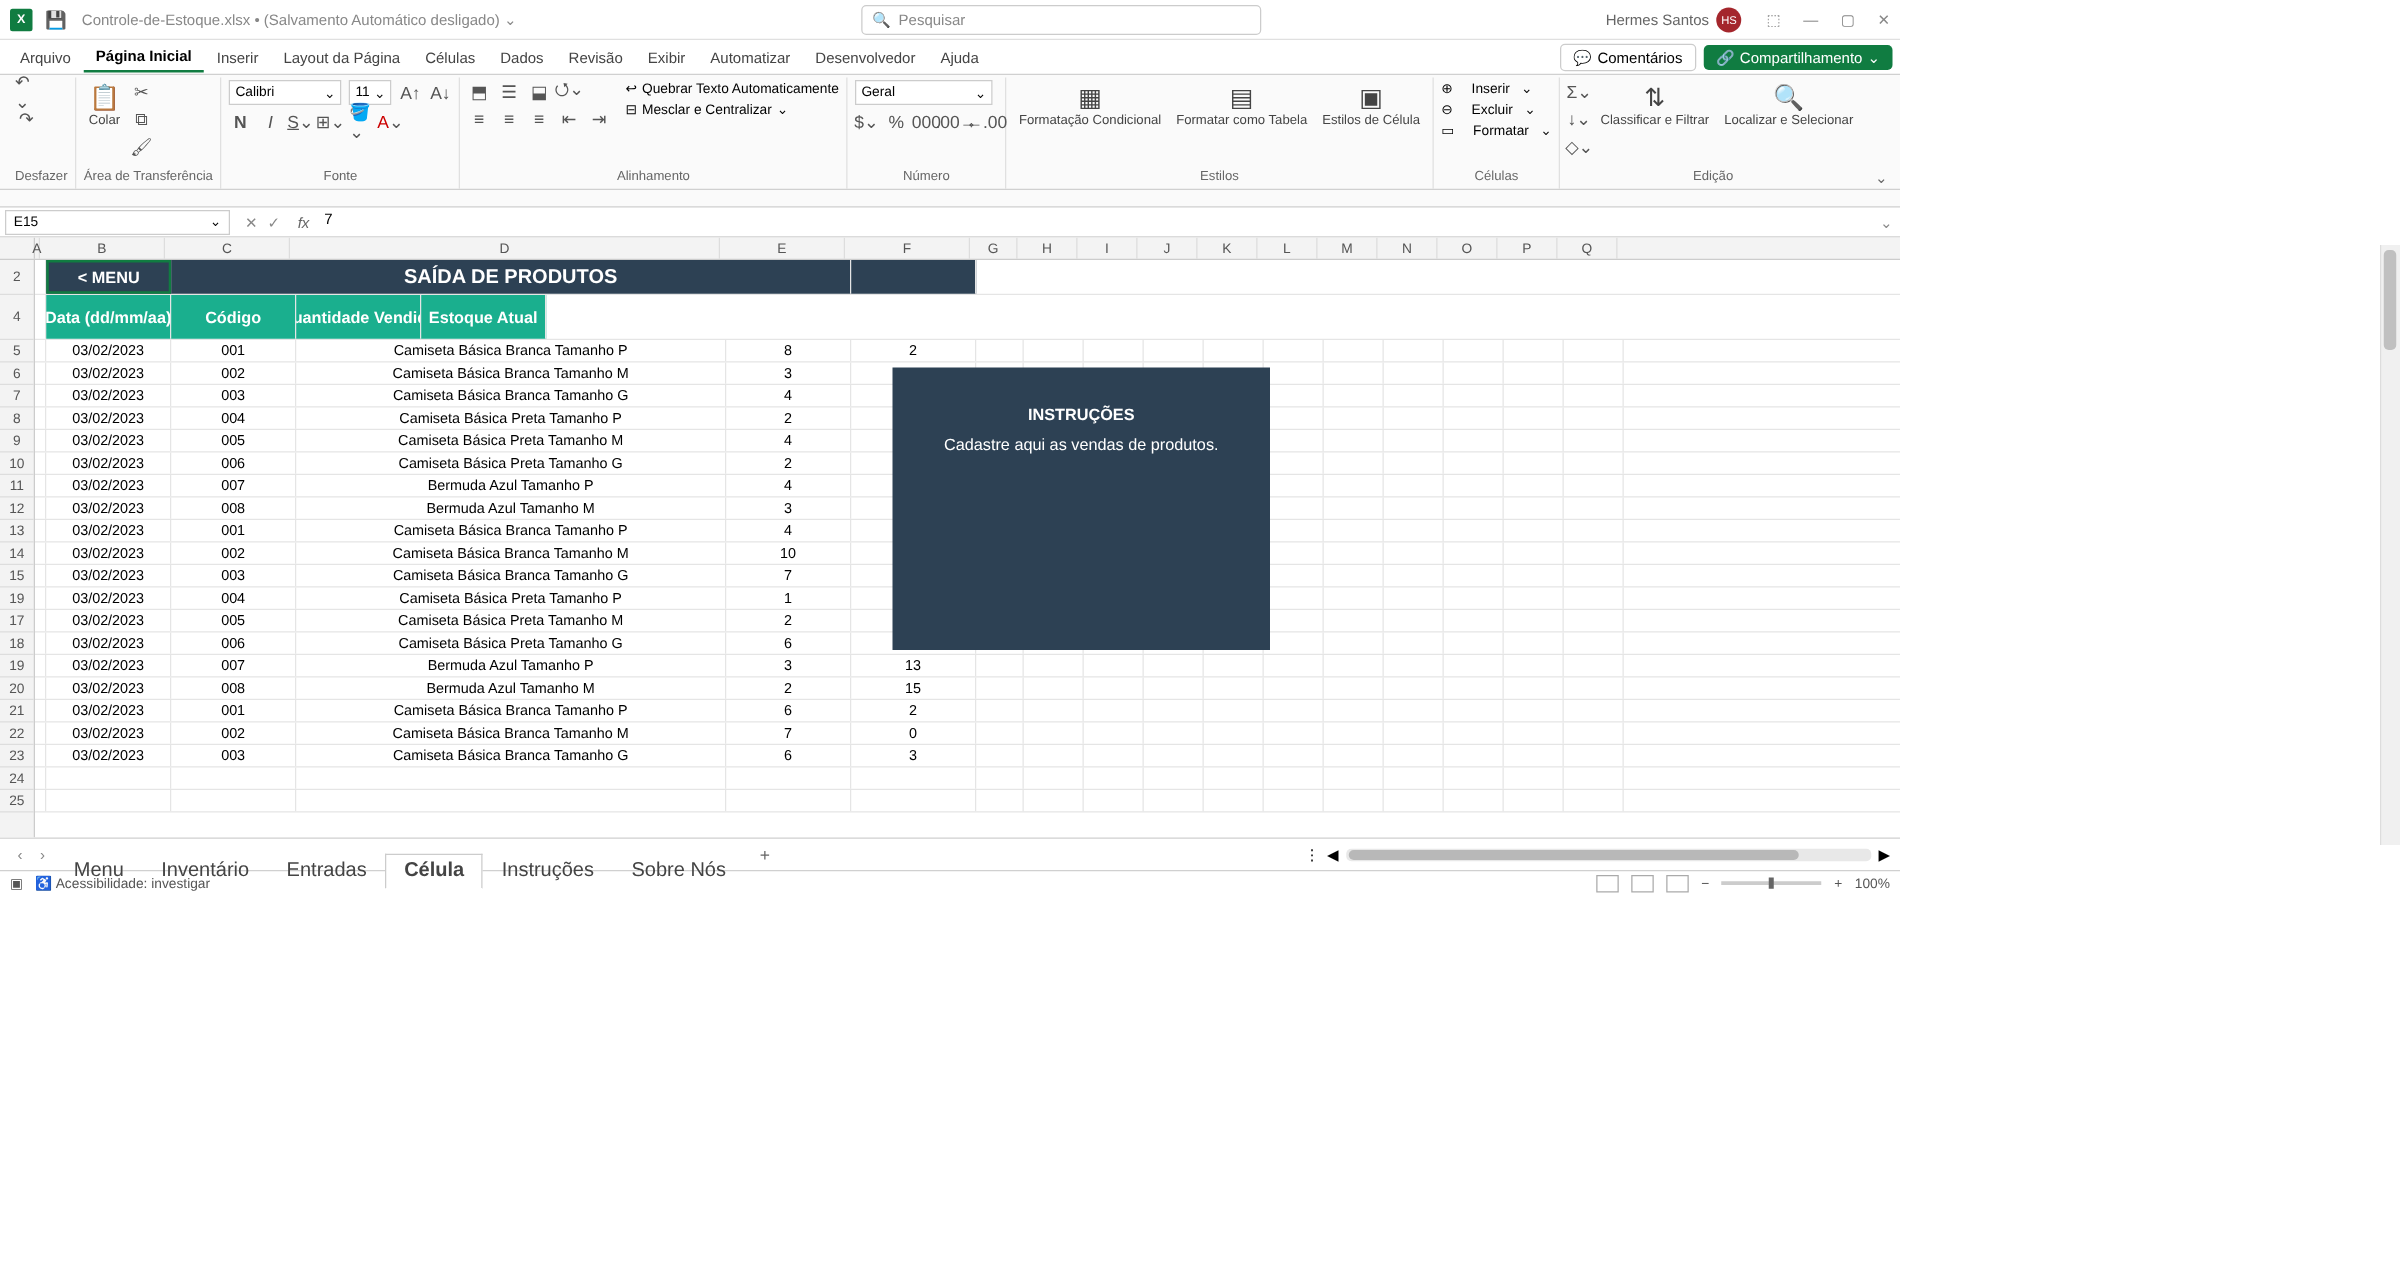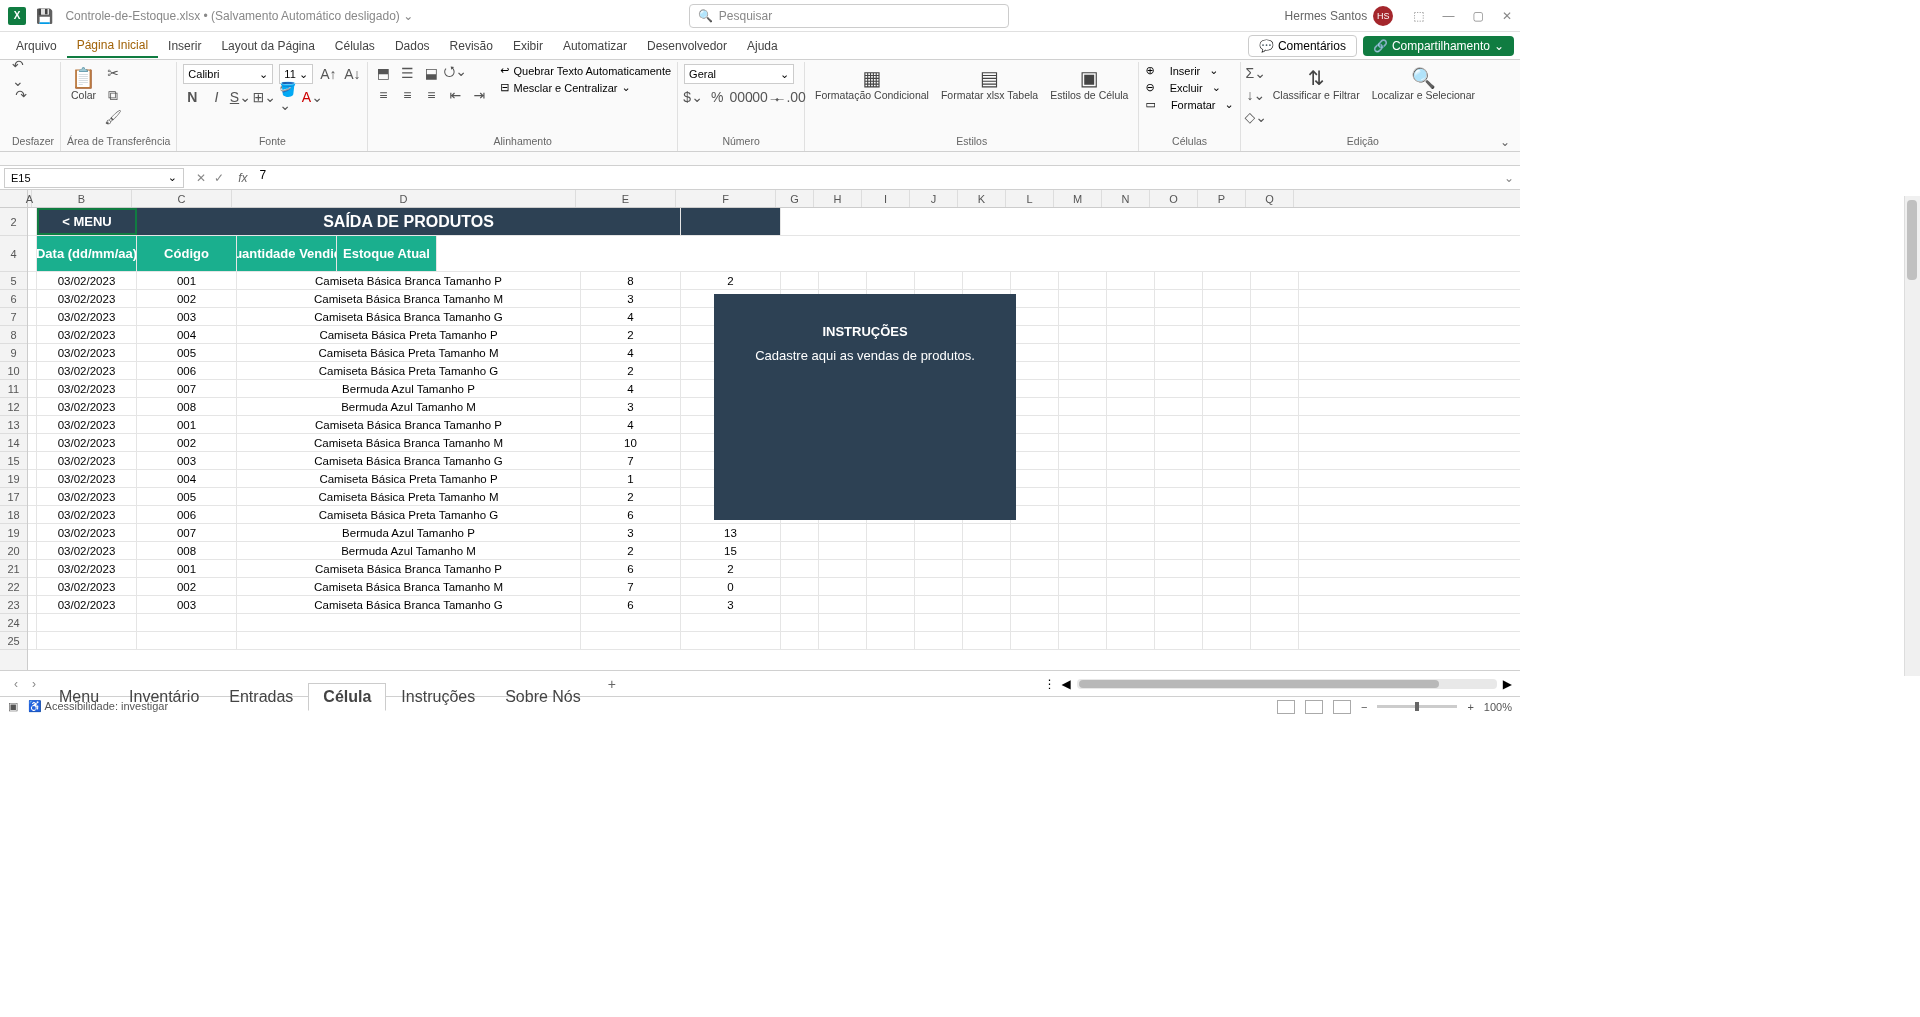--- a/index.html
+++ b/index.html
@@ -12,21 +12,21 @@
 .title-bar .file-name { color: #888; font-size: 12px; }
 .title-bar .search-box { margin: 0 auto; width: 320px; height: 24px; border: 1px solid #ccc; border-radius: 4px; display: flex; align-items: center; padding: 0 8px; color: #888; }
 .title-bar .search-box .search-icon { margin-right: 6px; font-size: 12px; }
 .title-bar .user-info { display: flex; align-items: center; gap: 6px; color: #666; }
 .title-bar .user-badge { width: 20px; height: 20px; border-radius: 50%; background: #a4262c; color: #fff; display: flex; align-items: center; justify-content: center; font-size: 9px; }
 .title-bar .win-controls { display: flex; gap: 18px; margin-left: 20px; color: #888; font-size: 12px; }
 
 
 .ribbon-tabs { height: 28px; display: flex; align-items: center; padding: 0 6px; border-bottom: 1px solid #d0d0d0; }
 .ribbon-tabs .tab { padding: 4px 10px; color: #444; font-size: 12px; cursor: pointer; }
-.ribbon-tabs .tab.active { color: #a16207; border-bottom: 2px solid #107C41; font-weight: 400; }
+.ribbon-tabs .tab.active { color: #000000; border-bottom: 2px solid #107C41; font-weight: 700; }
 .ribbon-tabs .spacer { flex: 1; }
 .ribbon-tabs .btn-comments { border: 1px solid #ccc; border-radius: 4px; padding: 3px 10px; font-size: 12px; display: flex; align-items: center; gap: 4px; margin-right: 6px; }
 .ribbon-tabs .btn-share { background: #107C41; color: #fff; border-radius: 4px; padding: 3px 10px; font-size: 12px; display: flex; align-items: center; gap: 4px; }
 
 
 .ribbon { height: 92px; background: #fafafa; border-bottom: 1px solid #d0d0d0; display: flex; padding: 2px 6px 0 6px; }
 .ribbon-group { border-right: 1px solid #e0e0e0; padding: 2px 6px; display: flex; flex-direction: column; justify-content: space-between; }
 .ribbon-group .controls { display: flex; align-items: flex-start; gap: 4px; flex: 1; }
 .ribbon-group .label { text-align: center; font-size: 10.5px; color: #666; padding: 2px 0; }
 .rbtn { display: flex; flex-direction: column; align-items: center; justify-content: center; padding: 2px 4px; min-width: 28px; cursor: pointer; color: #444; }
@@ -245,21 +245,21 @@
   </div>
 
   <div class="ribbon-group">
     <div class="controls">
       <div class="rbtn">
           <span class="ico">▦</span>
           <span class="txt">Formatação Condicional</span>
         </div>
       <div class="rbtn">
           <span class="ico">▤</span>
-          <span class="txt">Formatar xlsx Tabela</span>
+          <span class="txt">Formatar como Tabela</span>
         </div>
       <div class="rbtn">
           <span class="ico">▣</span>
           <span class="txt">Estilos de Célula</span>
         </div>
     </div>
     <div class="label">Estilos</div>
   </div>
 
   <div class="ribbon-group">

